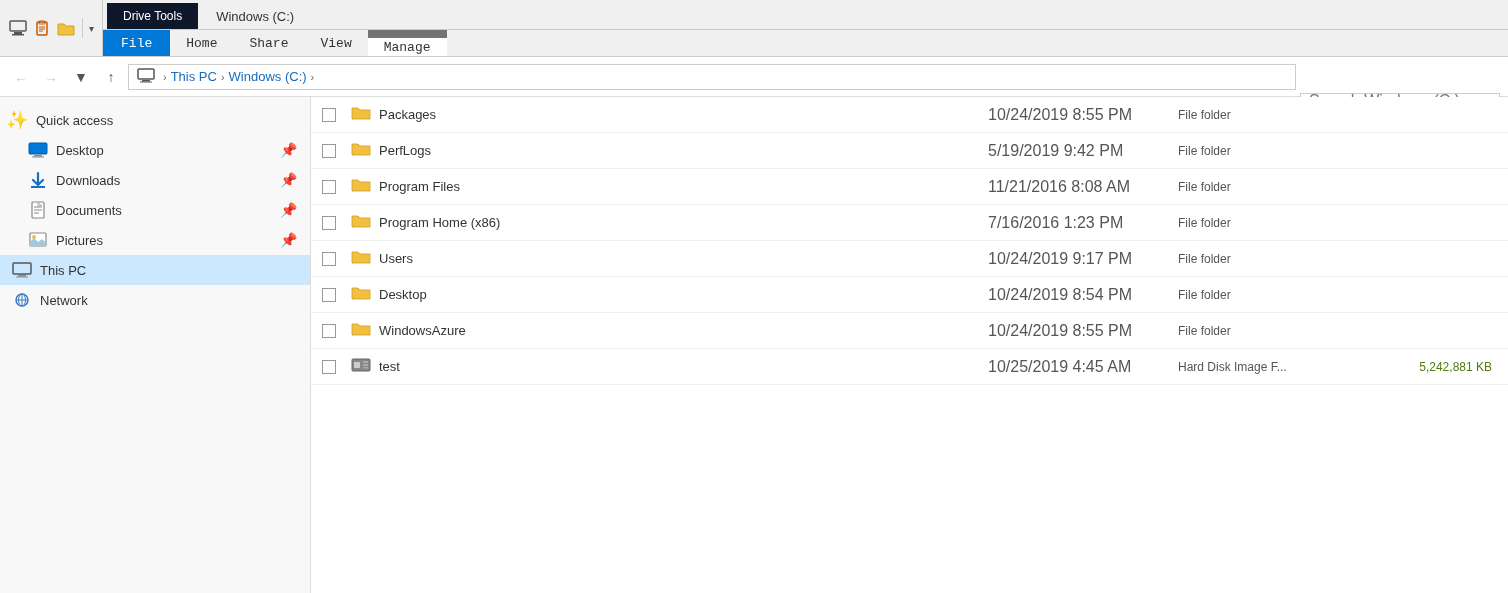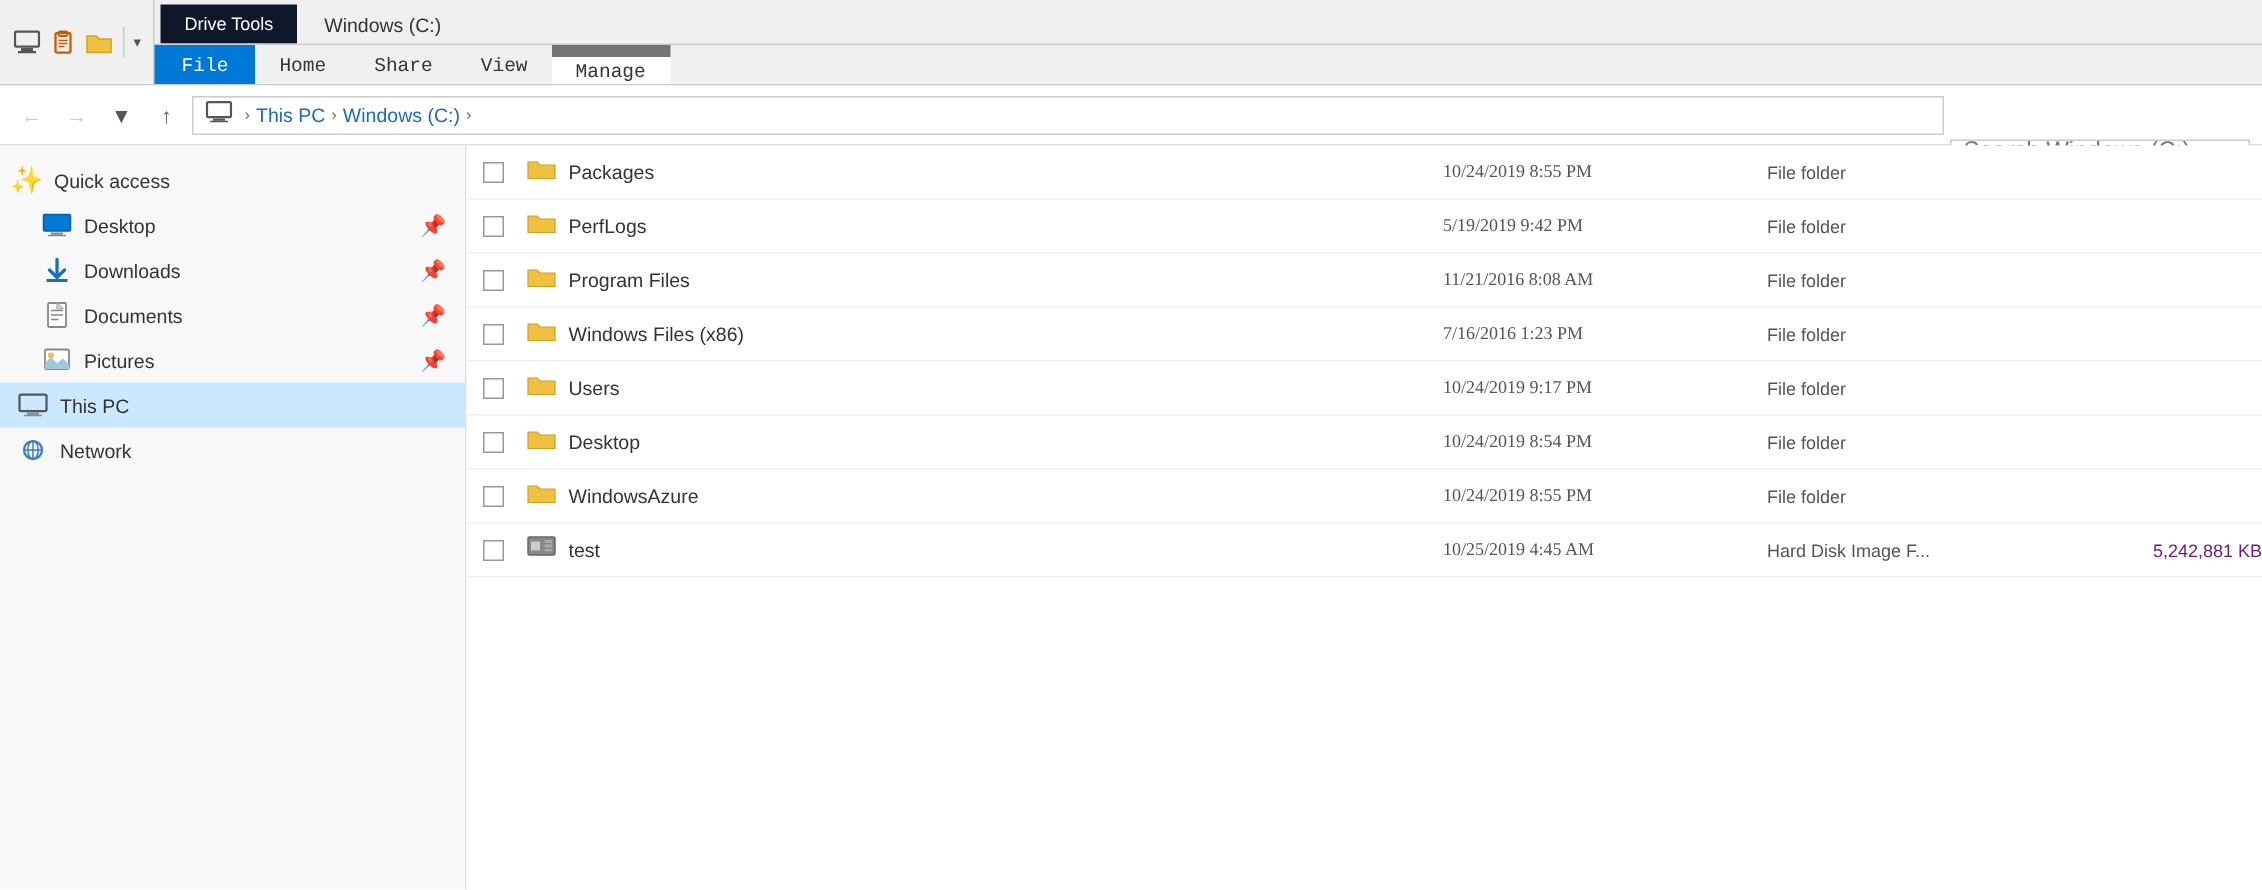--- a/index.html
+++ b/index.html
@@ -241,23 +241,23 @@
       display: flex; align-items: center; justify-content: center;
     }
     .file-row .col-name {
       flex: 1;
       display: flex;
       align-items: center;
       gap: 8px;
       padding-left: 4px;
       font-size: 13px;
     }
-    .file-row .col-date { width: 190px; font-size: 12px; color: #555; font-family: Liberation Serif, serif; }
-    .file-row .col-type { width: 190px; font-size: 12px; color: #555; margin-left: 26px; }
-    .file-row .col-size { width: 140px; font-size: 12px; color: #701a75; text-align: right; }
+    .file-row .col-date { width: 190px; font-size: 16px; color: #555; }
+    .file-row .col-type { width: 190px; font-size: 12px; color: #555; }
+    .file-row .col-size { width: 140px; font-size: 12px; color: #4d7c0f; text-align: right; padding-right: 16px; }
 
     .folder-icon {
       font-size: 18px;
       color: #f0c040;
     }
     .disk-icon {
       font-size: 16px;
       color: #555;
     }
 
@@ -472,21 +472,21 @@
     <div class="col-size"></div>
   </div>
         <div class="file-row">
     <div class="col-check">
       <div class="row-checkbox"></div>
     </div>
     <div class="col-name">
       <span class="folder-icon"><svg width="20" height="16" viewBox="0 0 20 16">
     <path d="M1 4h6l2 2h10v9H1z" fill="#f0c040" stroke="#d0a020" stroke-width="0.8"></path>
   </svg></span>
-      <span>Windows Files (x86)</span>
+      <span>Program Home (x86)</span>
     </div>
     <div class="col-date">7/16/2016 1:23 PM</div>
     <div class="col-type">File folder</div>
     <div class="col-size"></div>
   </div>
         <div class="file-row">
     <div class="col-check">
       <div class="row-checkbox"></div>
     </div>
     <div class="col-name">

